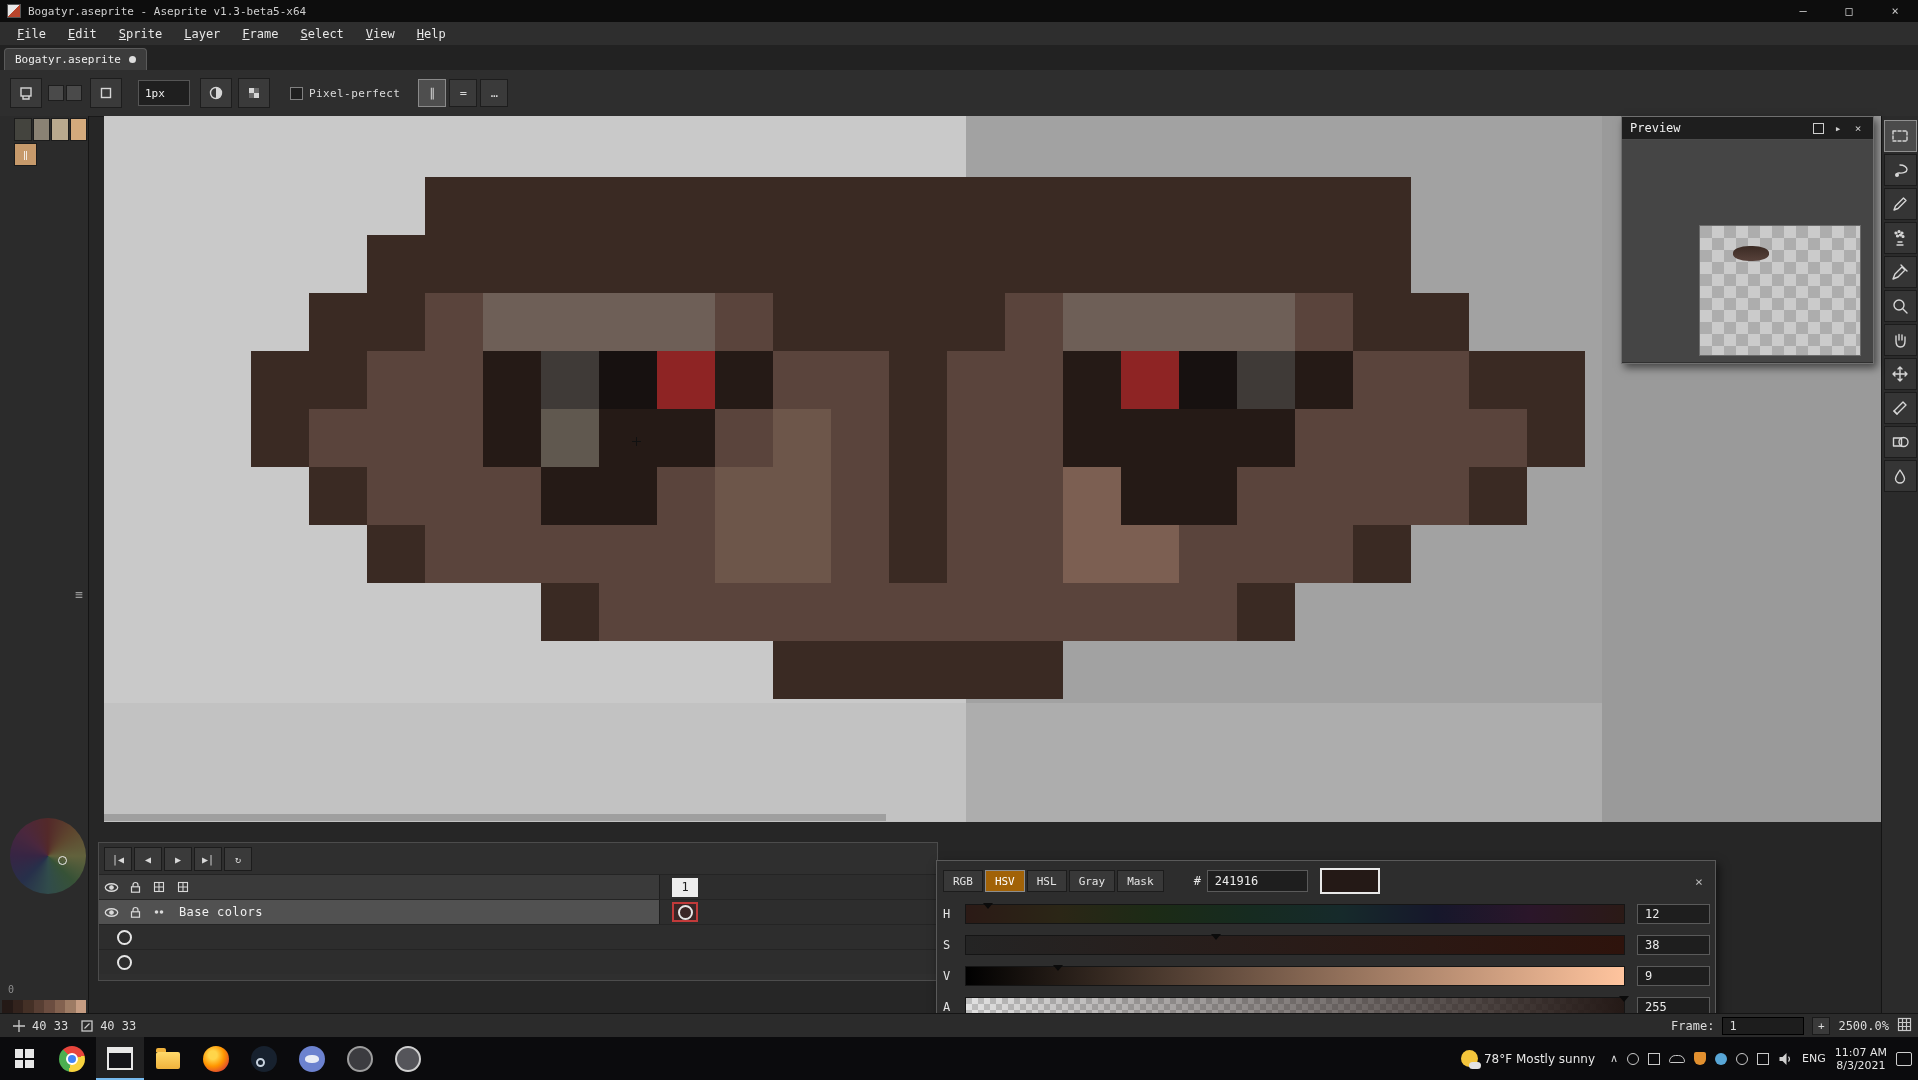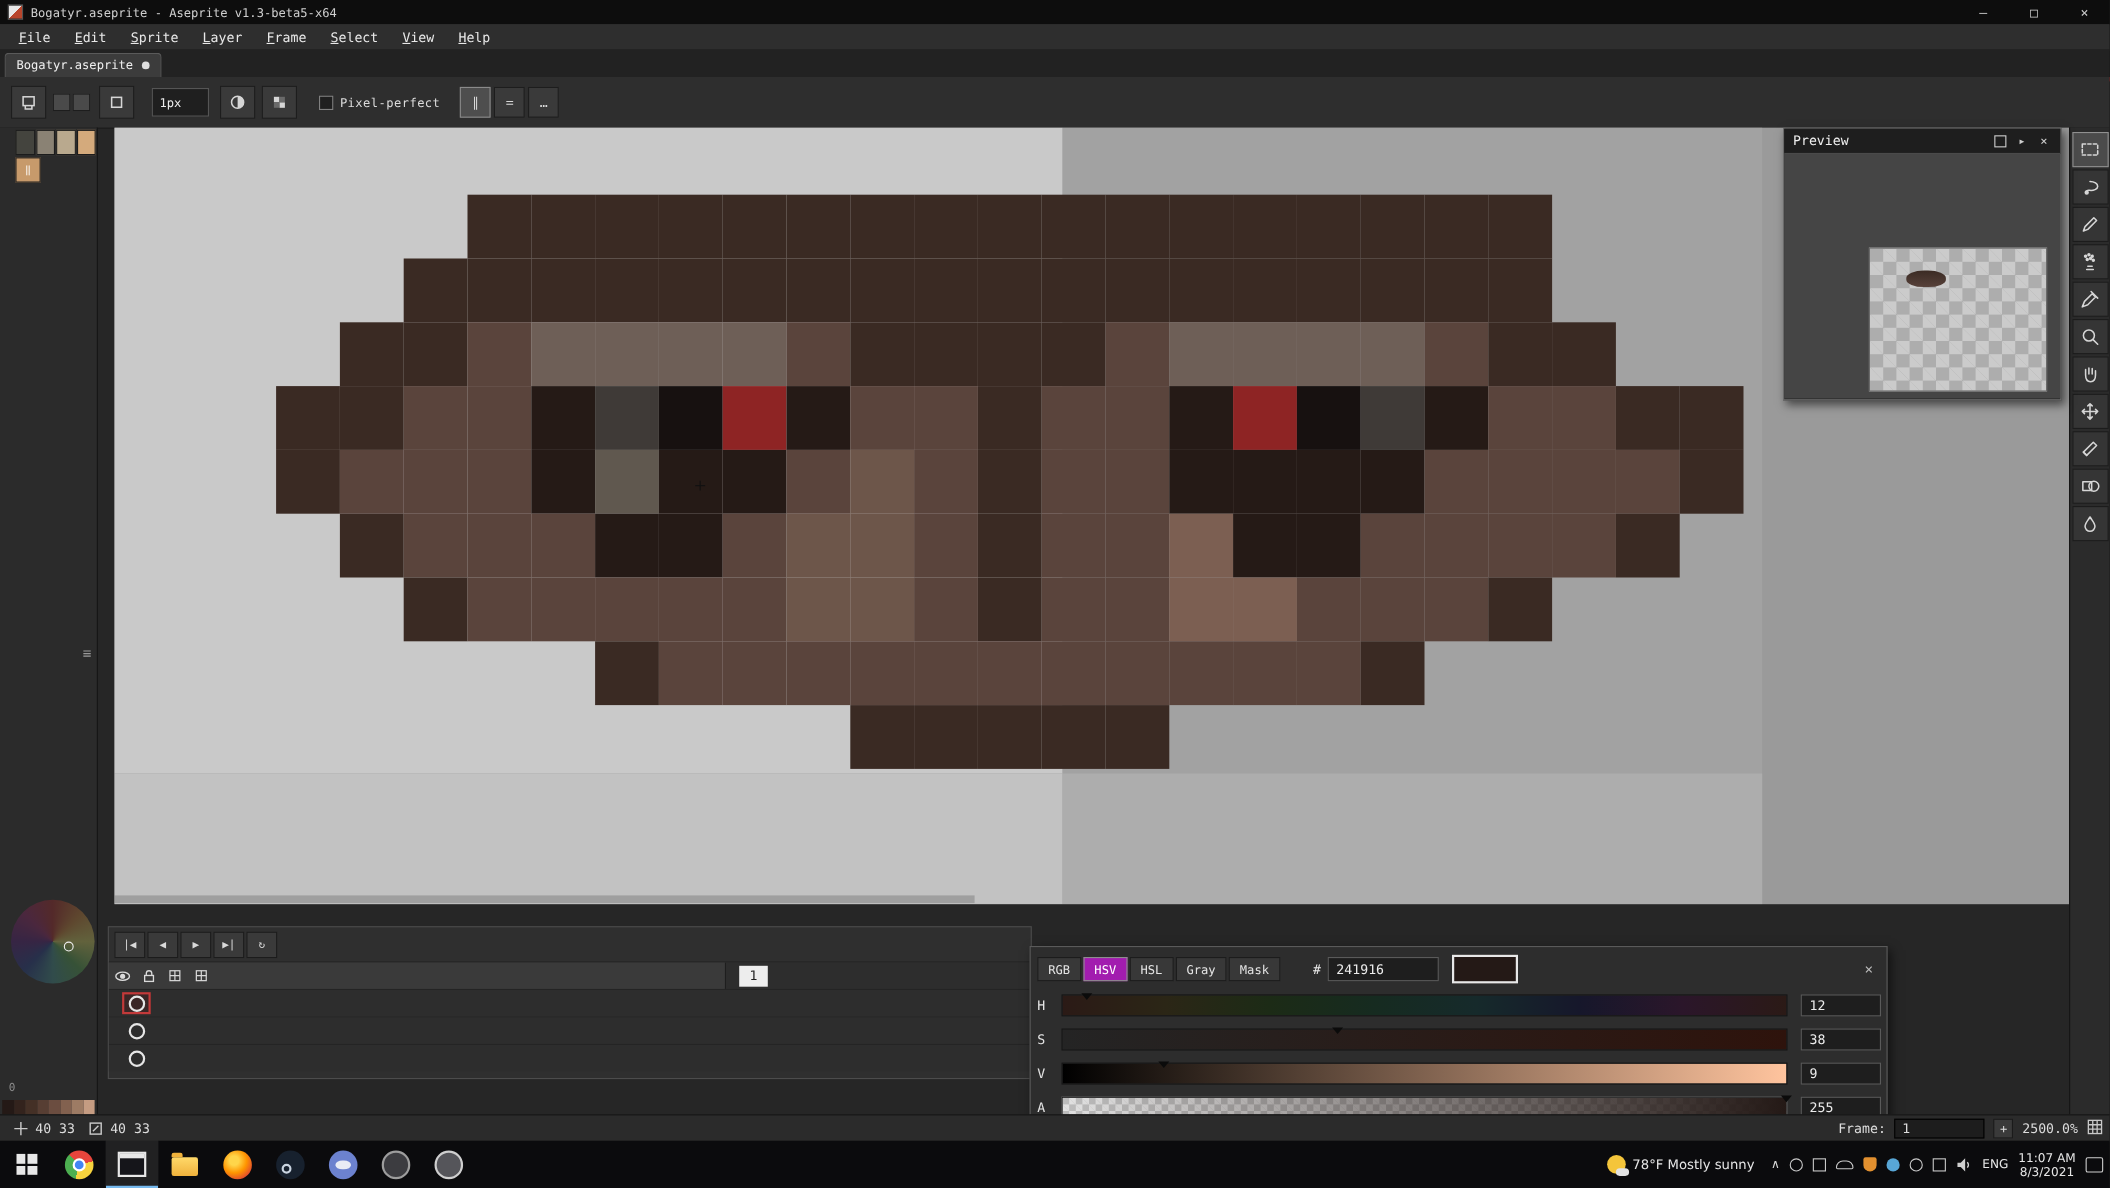--- a/index.html
+++ b/index.html
@@ -89,21 +89,21 @@
   .tl-name{font-size:12px;color:#f0f0f0;margin-left:8px;letter-spacing:.4px;}
   .frame-head{width:26px;height:19px;background:#ededed;color:#1d1d1d;font-size:12px;display:flex;align-items:center;justify-content:center;}
   .cel{width:26px;height:20px;display:flex;align-items:center;justify-content:center;border:2px solid transparent;box-sizing:border-box;}
   .cel.sel{border-color:#c23a3a;background:#3a2626;}
   .cel-circle{width:11px;height:11px;border:2px solid #e6e6e6;border-radius:50%;}
 
   
   .color-editor{position:absolute;left:936px;top:844px;width:780px;height:166px;background:#2d2d2d;border:1px solid #5a5a5a;box-shadow:3px 4px 9px rgba(0,0,0,.55);box-sizing:border-box;margin-top:16px;}
   .ce-top{display:flex;align-items:center;padding:7px 8px 4px 6px;}
   .ce-tab{height:20px;padding:0 9px;background:#383838;border:1px solid #1c1c1c;color:#e4e4e4;font-size:11px;display:flex;align-items:center;margin-right:2px;}
-  .ce-tab.active{background:#a21caf;border-color:#8d8d8d;color:#fff;}
+  .ce-tab.active{background:#a16207;border-color:#8d8d8d;color:#fff;}
   .ce-hash{margin:0 6px 0 28px;color:#e8e8e8;font-size:12px;}
   .ce-hex{width:92px;height:20px;background:#1e1e1e;border:1px solid #5a5a5a;color:#ececec;font-size:12px;display:flex;align-items:center;padding-left:7px;}
   .ce-swatch{width:56px;height:22px;border:2px solid #e8e8e8;margin-left:12px;}
   .ce-close{margin-left:auto;color:#bdbdbd;font-size:13px;width:16px;text-align:center;}
   .ce-slider{display:flex;align-items:center;height:31px;padding-left:6px;}
   .ce-label{width:22px;font-size:12px;color:#e4e4e4;}
   .ce-track{position:relative;width:658px;height:18px;border:1px solid #151515;}
   .ce-marker{position:absolute;top:-2px;width:0;height:0;border:5px solid transparent;border-top:6px solid #0b0b0b;transform:translateX(-5px);}
   .ce-val{width:64px;height:18px;background:#1e1e1e;border:1px solid #5a5a5a;color:#ececec;font-size:12px;display:flex;align-items:center;padding-left:7px;margin-left:12px;}
   .track-H{background:linear-gradient(90deg,#2b1a16,#2b2616,#1c2b16,#162b20,#162a2b,#16172b,#2b162a,#2b1a16);}
@@ -546,20 +546,41 @@
                 <rect x="1.5" y="1.5" width="9" height="9"></rect>
                 <path d="M1.5 6 h9 M6 1.5 v9"></path>
               </svg>
             </div>
           </div>
           <div class="tl-frames">
             <div class="frame-head">1</div>
           </div>
         </div>
         <div class="tl-row sel">
+          <div class="tl-left">
+            <div class="tl-ic">
+              <svg width="15" height="11" viewBox="0 0 14 10" fill="none" stroke="#d9d9d9" stroke-width="1.2">
+                <ellipse cx="7" cy="5" rx="5.8" ry="3.5"></ellipse>
+                <circle cx="7" cy="5" r="1.6" fill="#d9d9d9"></circle>
+              </svg>
+            </div>
+            <div class="tl-ic">
+              <svg width="13" height="13" viewBox="0 0 13 13" fill="none" stroke="#d9d9d9" stroke-width="1.2">
+                <rect x="2.5" y="5.8" width="8" height="5.4"></rect>
+                <path d="M4 5.8 V4 a2.5 2.5 0 0 1 5 0 V5.8"></path>
+              </svg>
+            </div>
+            <div class="tl-ic">
+              <svg width="14" height="12" viewBox="0 0 13 12" fill="#d9d9d9">
+                <circle cx="4" cy="6" r="1.8"></circle>
+                <circle cx="9" cy="6" r="1.8"></circle>
+              </svg>
+            </div>
+            <div class="tl-name">Base colors</div>
+          </div>
           <div class="tl-frames">
             <div class="cel sel">
               <div class="cel-circle"></div>
             </div>
           </div>
         </div>
         <div class="tl-row">
           <div class="tl-frames">
             <div class="cel">
               <div class="cel-circle"></div>

